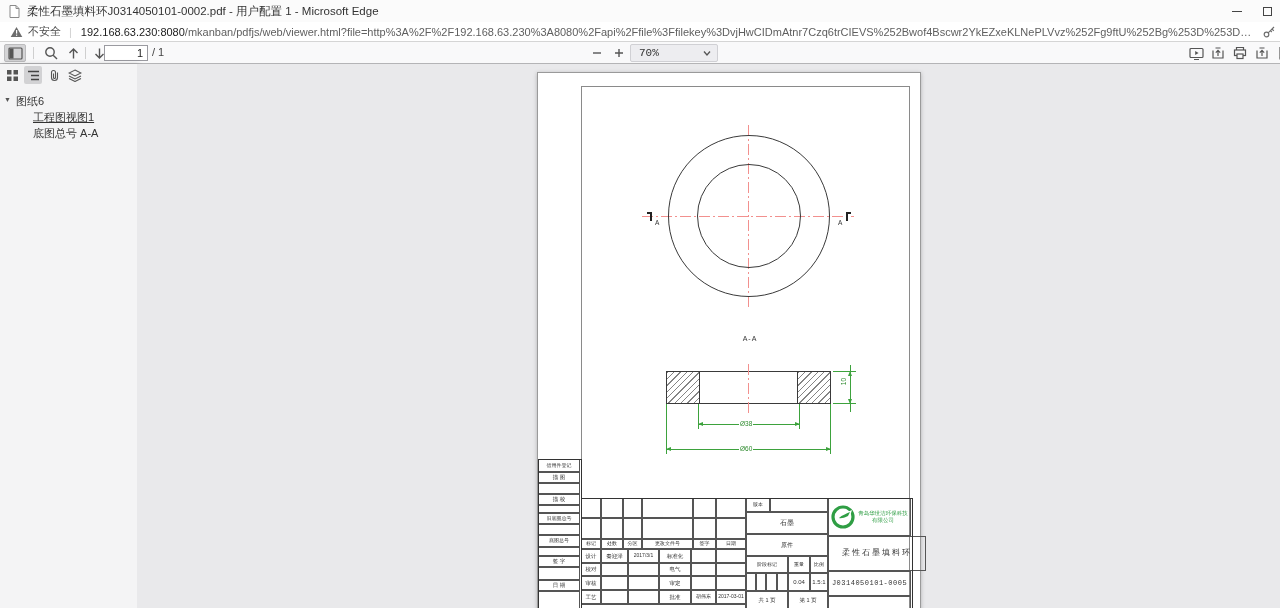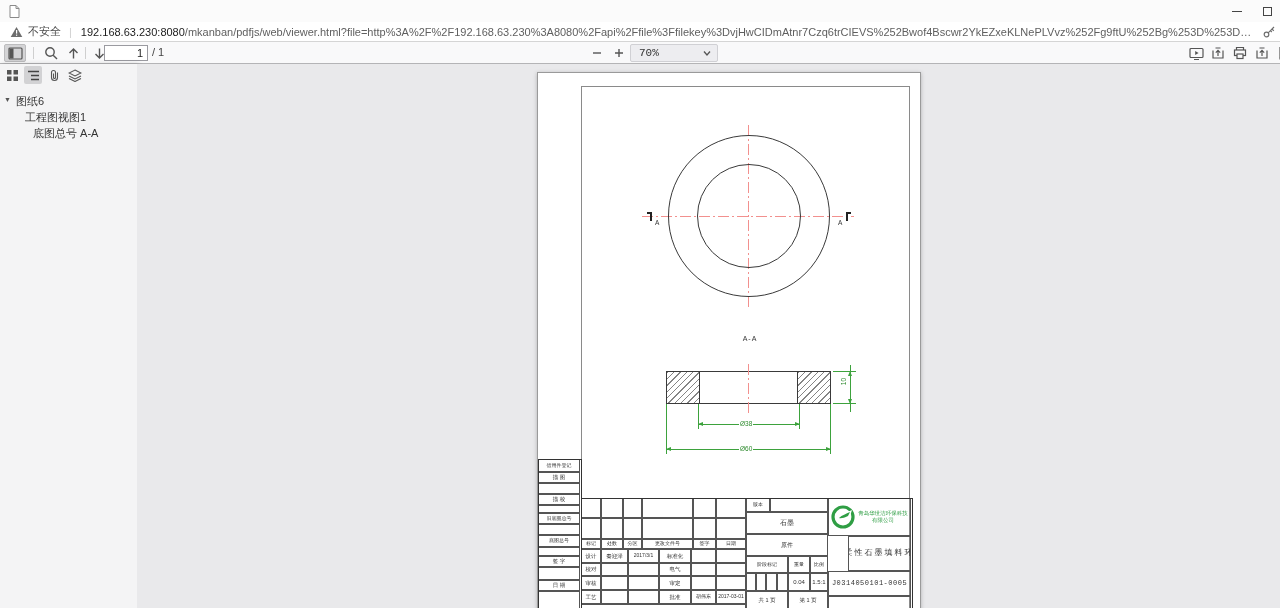--- a/index.html
+++ b/index.html
@@ -29,21 +29,21 @@
   #zoom-select{position:absolute;left:630px;top:2px;width:88px;height:18px;background:#ededf0;border:1px solid #d0d0d4;box-sizing:border-box;display:flex;align-items:center;font-size:11px;color:#333;border-radius:2px;}
   #zoom-select span{margin-left:8px;flex:1;font-family:Liberation Mono, monospace;}
   
   #main{position:absolute;left:0;top:64px;width:1280px;height:544px;}
   #sidebar{position:absolute;left:0;top:0;width:137px;height:544px;background:#f4f4f5;box-shadow:2px 0 5px rgba(0,0,0,.18);}
   .sbtn{position:absolute;top:2px;width:18px;height:18px;display:flex;align-items:center;justify-content:center;border-radius:2px;}
   .sbtn.active{background:#d2d2d4;}
   .otree{position:absolute;left:0;top:26px;width:137px;font-size:11px;color:#333;}
   .otree .root{position:absolute;left:16px;top:4px;white-space:nowrap;}
   .otree .tri{position:absolute;left:4px;top:6px;font-size:7px;color:#555;}
-  .otree .child1{position:absolute;left:25px;top:20px;white-space:nowrap;}
+  .otree .child1{position:absolute;left:33px;top:20px;white-space:nowrap;text-decoration:underline;}
   .otree .child2{position:absolute;left:33px;top:36px;white-space:nowrap;}
   #viewer{position:absolute;left:137px;top:0;width:1143px;height:544px;background:#e9e9eb;overflow:hidden;}
   #pdf-page{position:absolute;left:400px;top:8px;width:382px;height:536px;background:#fff;border:1px solid #9a9a9a;box-shadow:0 1px 4px rgba(0,0,0,.25);box-sizing:content-box;}
   
   .frame{position:absolute;left:43px;top:13px;width:329px;height:523px;border:1px solid #8a8a8a;box-sizing:border-box;}
   .circ{position:absolute;border:1px solid #3a3a3a;border-radius:50%;box-sizing:border-box;}
   .clh{position:absolute;height:1px;background:repeating-linear-gradient(90deg,#f2908e 0 11px,transparent 11px 14px,#f2908e 14px 16px,transparent 16px 19px);}
   .clv{position:absolute;width:1px;background:repeating-linear-gradient(180deg,#f2908e 0 11px,transparent 11px 14px,#f2908e 14px 16px,transparent 16px 19px);}
   .cutbar{position:absolute;width:2px;height:9px;background:#222;}
   .cutcap{position:absolute;width:5px;height:2px;background:#222;}
@@ -71,20 +71,21 @@
 
 <div id="app">
 
   <div id="titlebar">
     <span class="doc-ic">
       <svg width="11" height="13" viewBox="0 0 11 13">
           <path d="M1 .5h6l3 3v9H1z" fill="#fff" stroke="#8a8a8a"></path>
           <path d="M7 .5v3h3" fill="none" stroke="#8a8a8a"></path>
         </svg>
     </span>
+    <span class="t-text">柔性石墨填料环J0314050101-0002.pdf - 用户配置 1 - Microsoft Edge</span>
     <div class="wctl" style="right:28px;">
         <div class="min-g"></div>
       </div>
     <div class="wctl" style="right:-2px;">
         <div class="max-g"></div>
       </div>
   </div>
 
   <div id="urlbar">
     <span class="warn-ic">
@@ -351,21 +352,21 @@
                 <circle cx="12" cy="12" r="10" fill="none" stroke="#2f9e44" stroke-width="3.2"></circle>
                 <path d="M4 14 C9 8, 15 8, 21 5 L19 11 C14 13, 9 15, 4 14 z" fill="#fff"></path>
                 <path d="M8 13 C11 10, 15 9, 19 7 L17 11 C13 13, 10 13.5, 8 13 z" fill="#2f9e44"></path>
               </svg>
           </span>
           <span class="companytxt">
             <span>青岛华世洁环保科技</span><br>
             <span>有限公司</span>
           </span>
         </div>
-        <div class="c f8" style="left:290px;top:463px;width:63px;height:35px;margin-left:20px;">柔性石墨填料环</div>
+        <div class="c f8" style="left:290px;top:463px;width:98px;height:35px;">柔性石墨填料环</div>
         <div class="c mono" style="left:290px;top:498px;width:83px;height:25px;">J0314050101-0005</div>
         <div class="c" style="left:290px;top:523px;width:83px;height:13px;"></div>
 
         <div class="outline-box" style="left:43px;top:425px;width:330px;height:111px;"></div>
         <div class="outline-box" style="left:0;top:386px;width:42px;height:150px;"></div>
 
       </div>
     </div>
   </div>
 </div>

